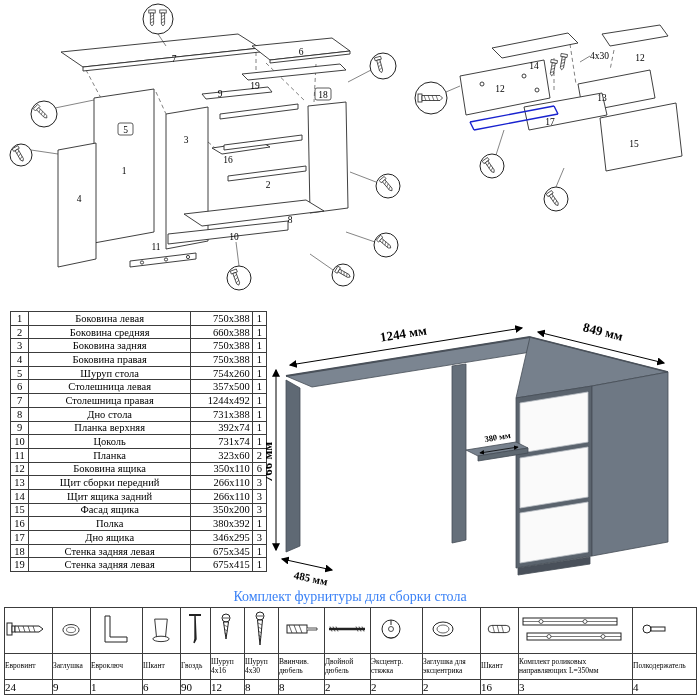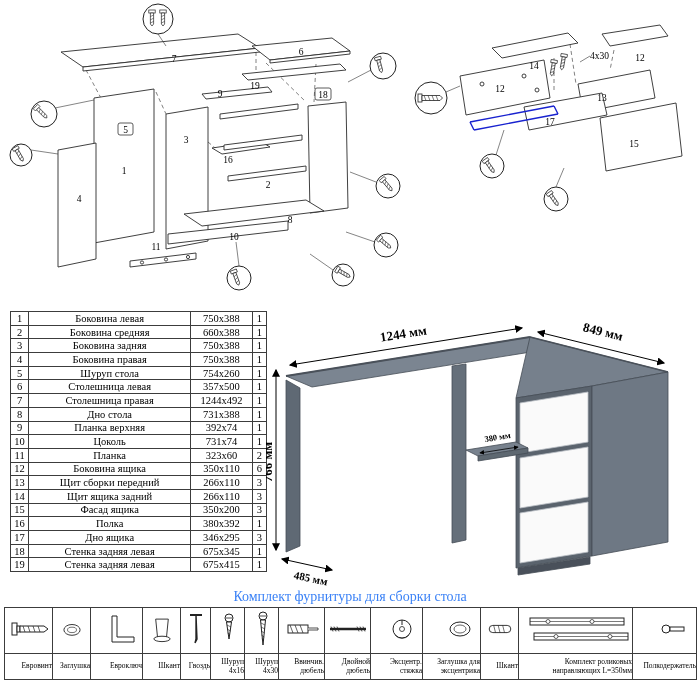--- a/index.html
+++ b/index.html
@@ -4,26 +4,26 @@
 <style>
   *{margin:0;padding:0;box-sizing:border-box}
   html,body{width:700px;height:700px;background:#fff;font-family:"Liberation Serif",serif;position:relative;overflow:hidden}
   .abs{position:absolute}
   table{border-collapse:collapse}
   
   .parts{left:10px;top:311px;width:257px}
   .parts td{border:1px solid #3c3c3c;font-size:10.5px;height:13.7px;padding:0 2px;white-space:nowrap;line-height:1.05}
   .parts .c-num{width:18px;text-align:center}
   .parts .c-name{width:160px;text-align:center}
-  .parts .c-size{width:61px;text-align:center}
+  .parts .c-size{width:61px;text-align:right}
   .parts .c-qty{width:14px;text-align:center}
   
   .hw-title{left:0;top:589px;width:700px;text-align:center;font-size:14px;color:#3b82f6}
   .hw{left:4px;top:607px;width:692px;table-layout:fixed}
-  .hw td{border:1px solid #3c3c3c;text-align:right;vertical-align:middle;overflow:hidden}
+  .hw td{border:1px solid #3c3c3c;text-align:left;vertical-align:middle;overflow:hidden}
   .hw .i{height:46px}
   .hw .n{font-size:7.5px;line-height:1.12;height:26px;padding:1px 0}
   .hw .q{font-size:11px;height:15px}
   svg text{font-family:"Liberation Serif",serif}
   .pn{font-size:9.5px}
   .dim{font-weight:bold}
 </style>
 </head>
 <body>
 
@@ -488,14 +488,30 @@
     <td class="n">Шуруп 4x16</td>
     <td class="n">Шуруп 4x30</td>
     <td class="n">Ввинчив. дюбель</td>
     <td class="n">Двойной дюбель</td>
     <td class="n">Эксцентр. стяжка</td>
     <td class="n">Заглушка для эксцентрика</td>
     <td class="n">Шкант</td>
     <td class="n">Комплект роликовых направляющих L=350мм</td>
     <td class="n">Полкодержатель</td>
   </tr>
+  <tr>
+    <td class="q">24</td>
+    <td class="q">9</td>
+    <td class="q">1</td>
+    <td class="q">6</td>
+    <td class="q">90</td>
+    <td class="q">12</td>
+    <td class="q">8</td>
+    <td class="q">8</td>
+    <td class="q">2</td>
+    <td class="q">2</td>
+    <td class="q">2</td>
+    <td class="q">16</td>
+    <td class="q">3</td>
+    <td class="q">4</td>
+  </tr>
   </tbody>
 </table>
 
 </body></html>

